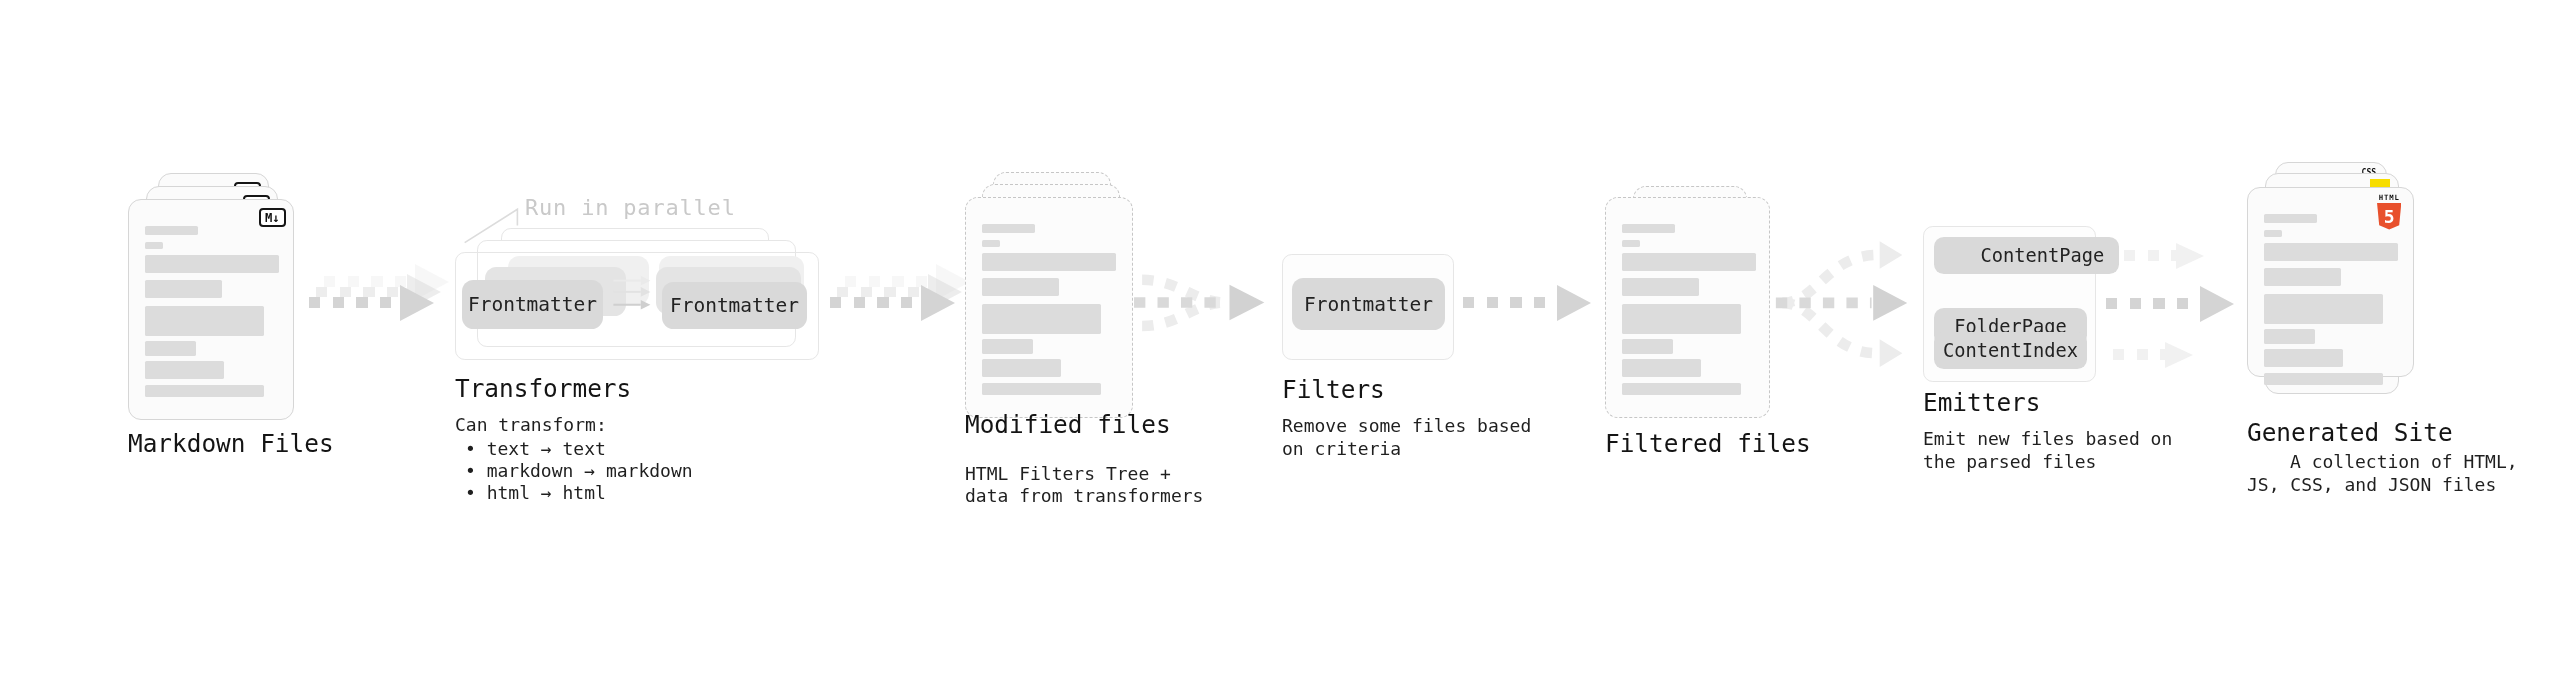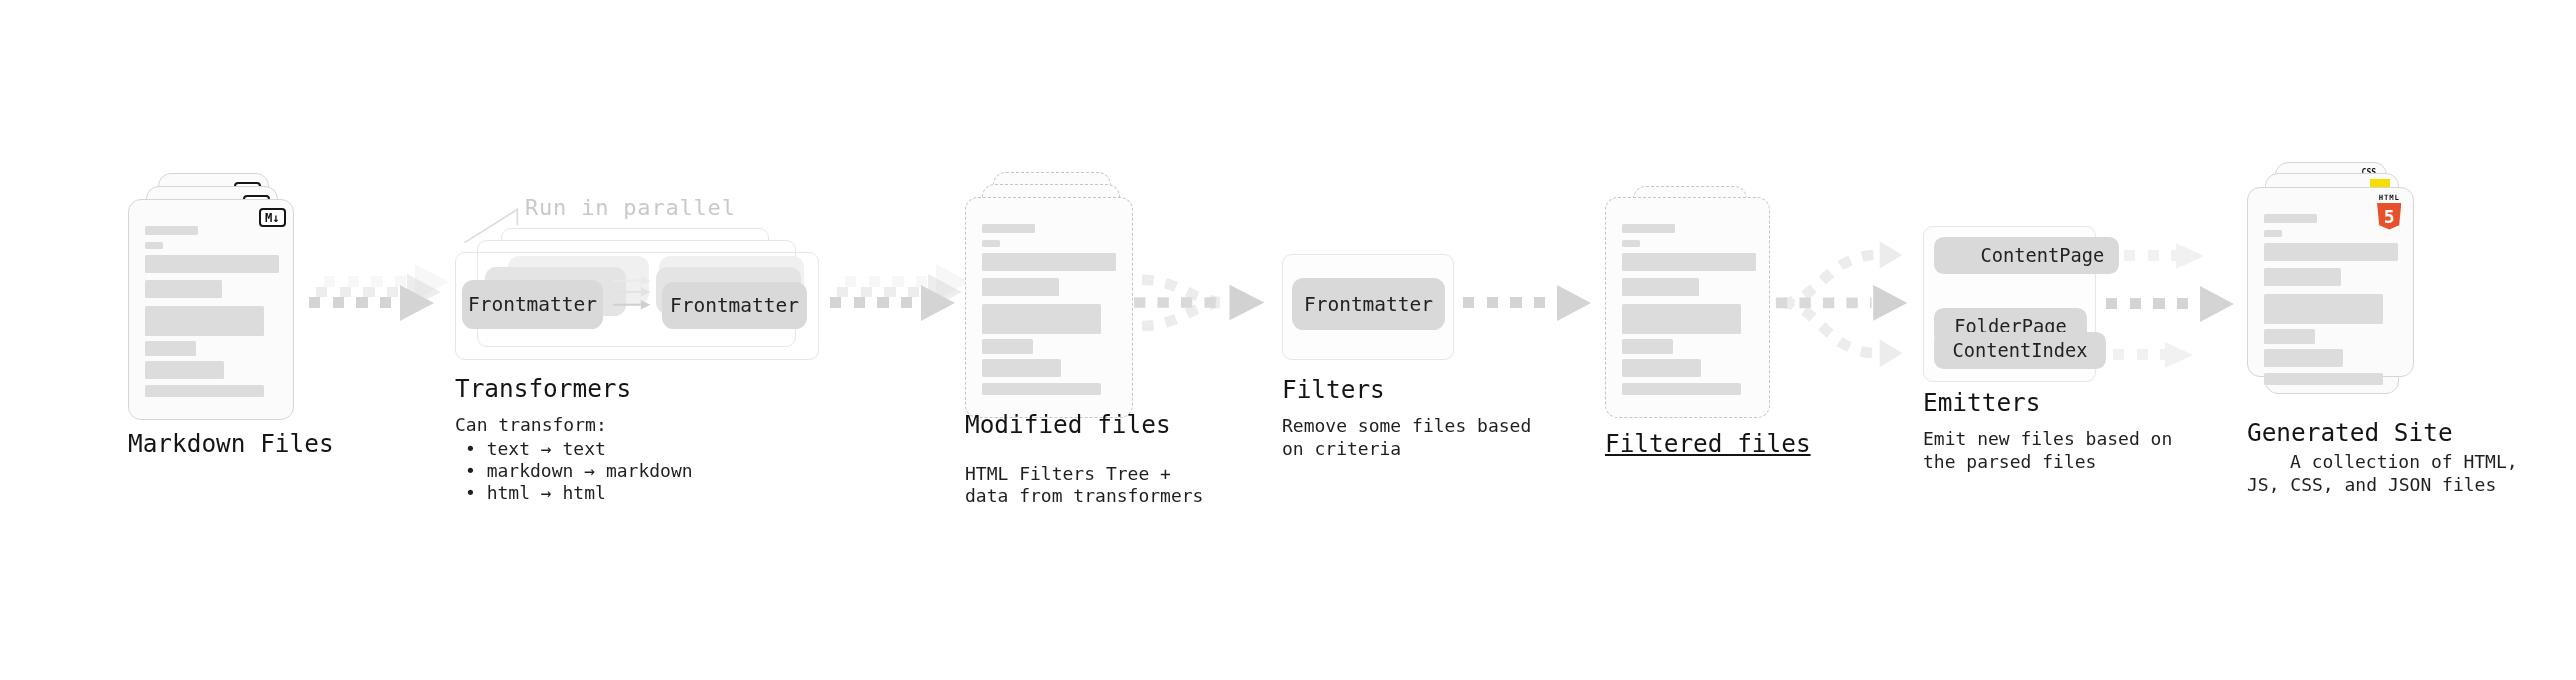--- a/index.html
+++ b/index.html
@@ -194,37 +194,37 @@
     <div class="card dashed" style="left:1605px;top:197px;width:165px;height:221px;">
       <div class="bar sk1"></div>
       <div class="bar sk2"></div>
       <div class="bar sk3"></div>
       <div class="bar sk4"></div>
       <div class="bar sk5"></div>
       <div class="bar sk6"></div>
       <div class="bar sk7"></div>
       <div class="bar sk8"></div>
     </div>
-    <div class="stage-label" style="left:1605px;top:429px;text-decoration:underline;">Filtered files</div>
+    <div class="stage-label" style="left:1605px;top:429px;">Filtered files</div>
   </div>
 
   <svg style="left:1774px;top:238px;" width="140" height="133" viewBox="0 0 172 164">
     <path d="M 10 80 C 52 80, 66 21, 126 21" fill="none" stroke="#ececec" stroke-width="13" stroke-dasharray="14 15"></path>
     <path d="M 10 80 C 52 80, 66 142, 126 142" fill="none" stroke="#ececec" stroke-width="13" stroke-dasharray="14 15"></path>
     <line x1="2" y1="80" x2="120" y2="80" stroke="#d9d9d9" stroke-width="13" stroke-dasharray="14 15"></line>
     <polygon points="122,58 164,80 122,102" fill="#d2d2d2"></polygon>
     <polygon points="130,4 158,21 130,38" fill="#ececec"></polygon>
     <polygon points="130,125 158,142 130,159" fill="#ececec"></polygon>
   </svg>
 
   <div>
     <div class="frame" style="left:1923px;top:226px;width:173px;height:156px;background:#fdfdfd;"></div>
     <div class="pill small" style="left:1934px;top:237px;width:153px;height:37px;padding-left:32px;">ContentPage</div>
     <div class="pill small" style="left:1934px;top:284px;width:153px;height:37px;margin-top:24px;">FolderPage</div>
-    <div class="pill small" style="left:1934px;top:332px;width:172px;height:37px;">ContentIndex</div>
+    <div class="pill small" style="left:1934px;top:332px;width:153px;height:37px;">ContentIndex</div>
     <div class="stage-label" style="left:1923px;top:388px;">Emitters</div>
     <div class="stage-desc" style="left:1923px;top:427px;">Emit new files based on</div>
     <div class="stage-desc" style="left:1923px;top:450px;">the parsed files</div>
   </div>
 
   <div class="dashed-arrow faded" style="left:2124px;top:237px;">
     <div class="da-line short"></div>
       <div class="da-head small"></div>
   </div>
   <div class="dashed-arrow" style="left:2106px;top:285px;">

